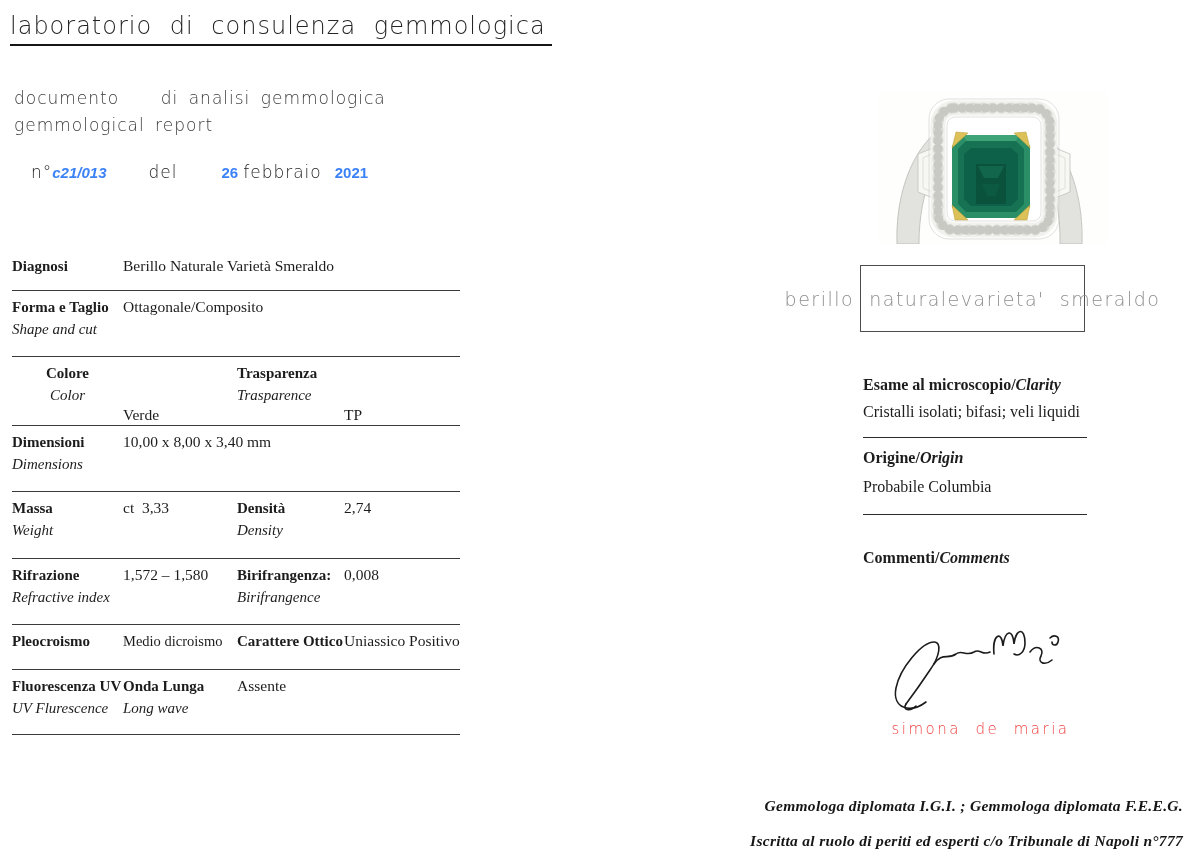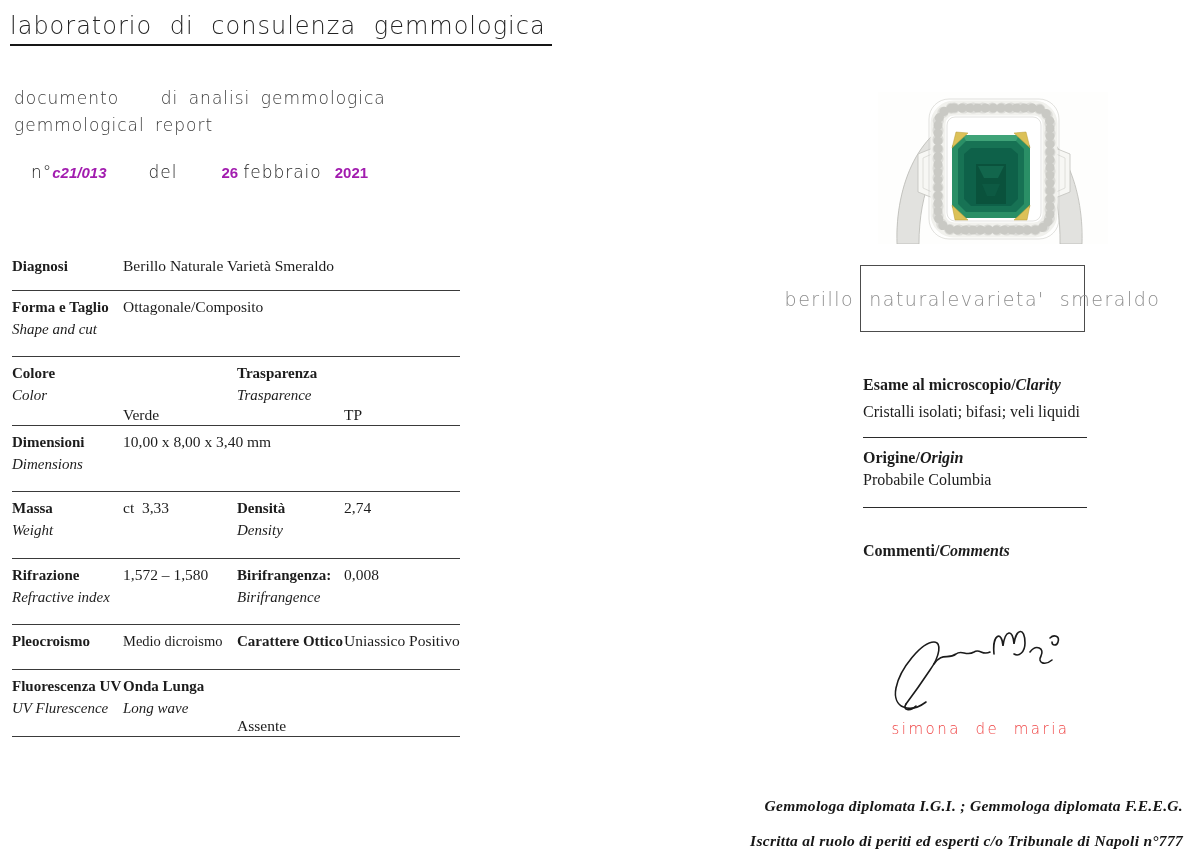--- a/index.html
+++ b/index.html
@@ -7,21 +7,21 @@
         font-family:"Liberation Serif",serif;color:#1c1c1c;padding-left:16px;}
 
   
   .hw{font-family:"DejaVu Sans",sans-serif;font-weight:300;color:#242424;}
 
   .title{position:absolute;left:10px;top:12px;font-size:24px;letter-spacing:1px;word-spacing:9px;
          border-bottom:2px solid #161616;padding:0 6px 4px 0;white-space:pre;}
   .sub{position:absolute;left:14px;font-size:17px;letter-spacing:1px;word-spacing:4px;white-space:pre;color:#3a3a3a;}
   .numline{position:absolute;left:14px;top:142px;font-size:17px;color:#2e2e2e;white-space:pre;}
   .numline .hwseg{letter-spacing:1px;}
-  .boldsans{font-family:"Liberation Sans",sans-serif;font-weight:bold;font-size:15px;color:#a21caf;}
+  .boldsans{font-family:"Liberation Sans",sans-serif;font-weight:bold;font-size:15px;color:#3b82f6;}
   .itval{font-style:italic;}
 
   
   .gem-table{position:absolute;left:12px;top:250px;width:448px;}
   .trow{display:grid;grid-template-columns:111px 114px 107px 116px;border-bottom:1px solid #3a3a3a;
         padding-top:6px;box-sizing:border-box;}
   .tcell{overflow:visible;}
   .lab{font-weight:bold;font-size:15px;line-height:20px;white-space:nowrap;}
   .subl{font-style:italic;font-size:15px;line-height:19px;margin-top:3px;white-space:nowrap;}
   .val{font-size:15.5px;line-height:20px;white-space:pre;}
@@ -31,21 +31,21 @@
   .gem-box{position:absolute;left:860px;top:265px;width:225px;height:67px;border:1.5px solid #4c4c4c;
            display:flex;flex-direction:row;align-items:center;justify-content:center;box-sizing:border-box;}
   .gem-box div{font-family:"DejaVu Sans",sans-serif;font-weight:300;color:#8d8d8d;font-size:19px;
                letter-spacing:1.5px;line-height:28px;white-space:pre;}
 
   .details{position:absolute;left:863px;top:375px;width:245px;}
   .dlabel{font-weight:bold;font-size:16px;line-height:20px;}
   .dlabel .ital{font-style:italic;}
   .dval{margin-top:7px;font-size:16px;line-height:20px;}
   .dline{margin-top:15px;width:224px;border-top:1.5px solid #2b2b2b;}
-  .mt10{margin-top:10px;} .mt6{margin-top:2px;} .mt17{margin-top:17px;} .mt33{margin-top:33px;}
+  .mt10{margin-top:10px;} .mt6{margin-top:9px;} .mt17{margin-top:17px;} .mt33{margin-top:33px;}
 
   .signame{position:absolute;left:878px;top:720px;width:205px;text-align:center;
            font-size:15px;letter-spacing:2.5px;color:#ef4444;white-space:pre;}
   .credentials{position:absolute;right:33px;top:752px;text-align:right;
                font-weight:bold;font-style:italic;font-size:15.5px;letter-spacing:0.3px;color:#161616;}
   .credentials div{line-height:20px;margin-top:44px;}
   .credentials .l2{margin-top:15px;}
 
   svg{position:absolute;}
 </style>
@@ -73,21 +73,21 @@
       <div class="trow" style="min-height: 66px;">
         <div class="tcell" style="grid-column: 1;">
           <div class="lab">Forma e Taglio</div>
           <div class="subl">Shape and cut</div>
         </div>
         <div class="tcell" style="grid-column: 2 / span 3;">
           <div class="val">Ottagonale/Composito</div>
         </div>
       </div>
       <div class="trow" style="min-height: 67px;">
-        <div class="tcell" style="grid-column: 1;">
+        <div class="tcell" style="grid-column: 1; text-align: center;">
           <div class="lab">Colore</div>
           <div class="subl">Color</div>
         </div>
         <div class="tcell" style="grid-column: 3;">
           <div class="lab">Trasparenza</div>
           <div class="subl">Trasparence</div>
         </div>
         <div class="tcell" style="grid-column: 2;">
           <div class="val">Verde</div>
         </div>
@@ -152,21 +152,21 @@
       </div>
       <div class="trow" style="min-height: 65px;">
         <div class="tcell" style="grid-column: 1;">
           <div class="lab">Fluorescenza UV</div>
           <div class="subl">UV Flurescence</div>
         </div>
         <div class="tcell" style="grid-column: 2;">
           <div class="lab">Onda Lunga</div>
           <div class="subl">Long wave</div>
         </div>
-        <div class="tcell" style="grid-column: 3 / span 2; margin-top: 40px;">
+        <div class="tcell" style="grid-column: 3 / span 2;">
           <div class="val">Assente</div>
         </div>
       </div>
     </div>
 
   <svg style="left:878px;top:92px;" width="230" height="152" viewBox="0 0 230 152">
     <rect x="0" y="0" width="230" height="152" fill="#fefefd"></rect>
 
     <path d="M19,152 C17,92 42,34 90,24 L134,24 C182,34 206,92 204,152
              L182,152 C183,100 166,56 132,46 L92,46 C58,56 41,100 41,152 Z" fill="#e2e2df" stroke="#b9b9b4" stroke-width="0.8"></path>

